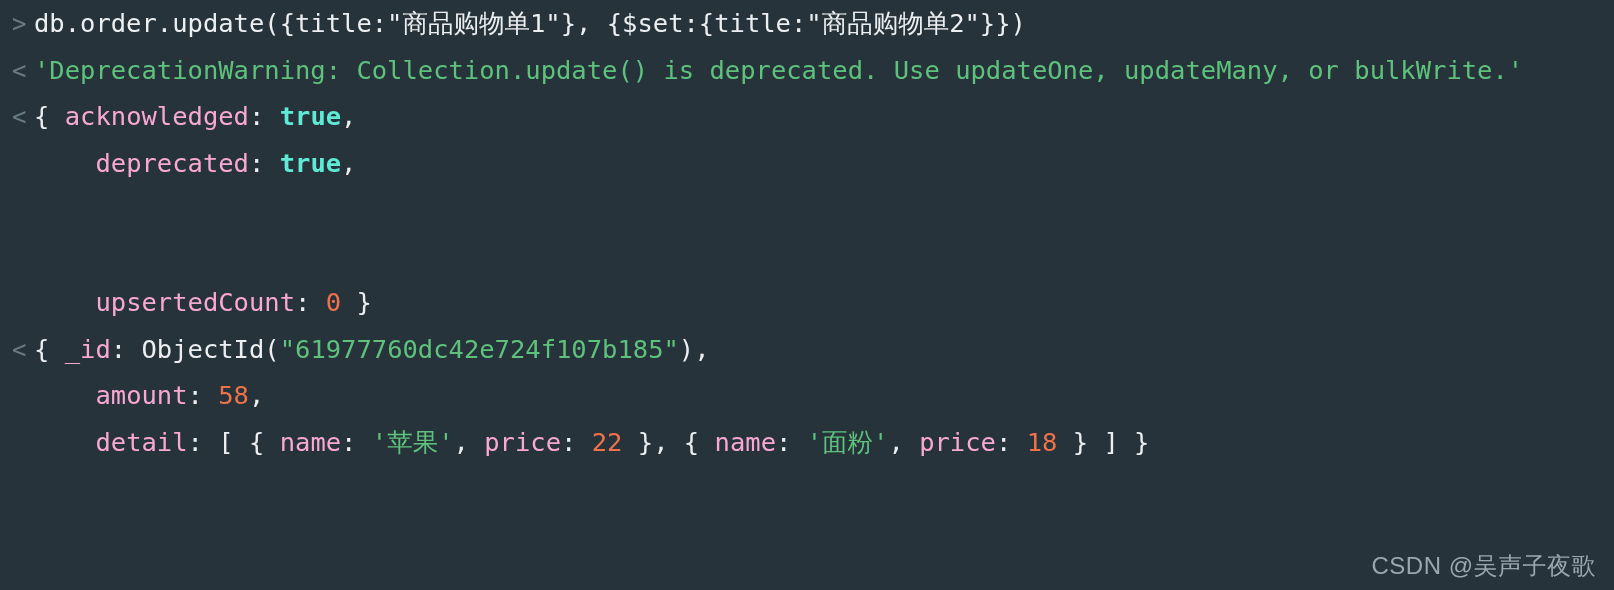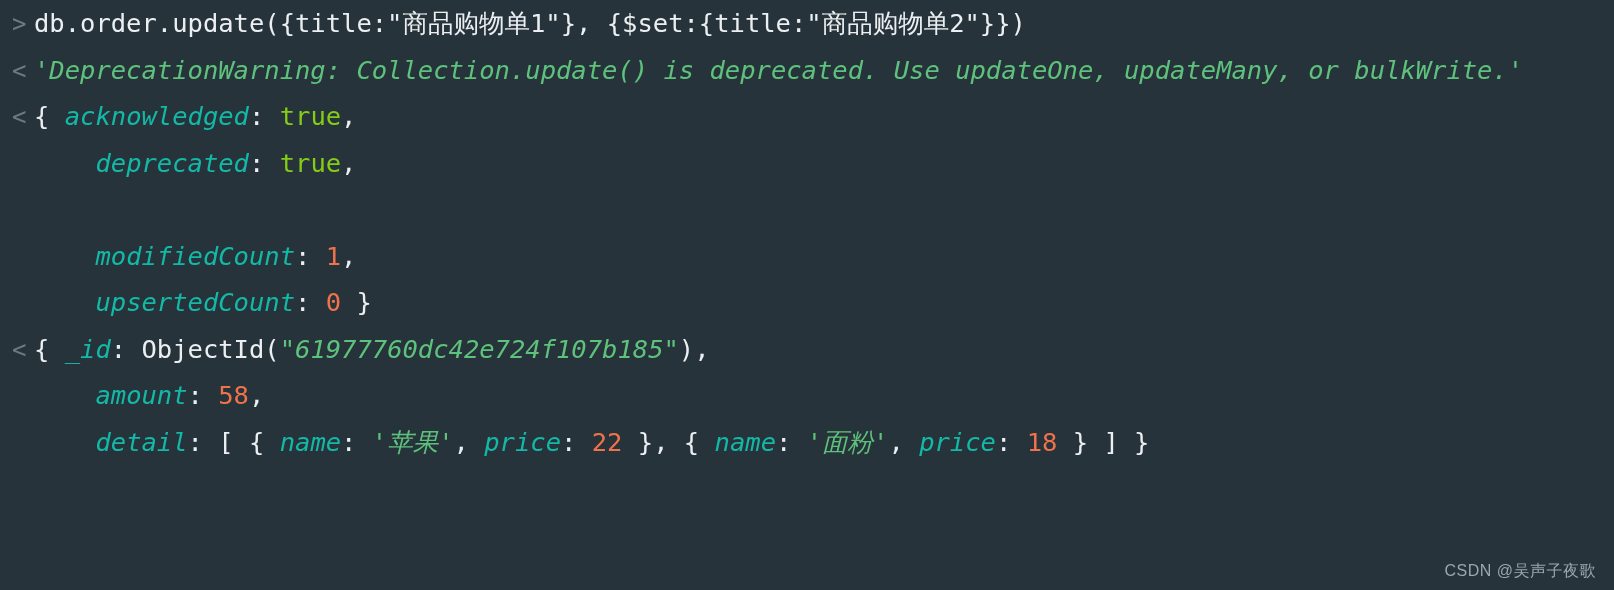--- a/index.html
+++ b/index.html
@@ -35,45 +35,45 @@
     width: 34px;
     text-align: left;
     padding-left: 12px;
     box-sizing: border-box;
     color: #6b7b84;
     font-size: 24px;
   }
   .gutter.blank { color: transparent; }
   .body { display: inline; }
   .tok-plain  { color: #eceff1; }
-  .tok-key    { color: #14b8a6; font-style: italic; }
+  .tok-key    { color: #f9a8d4; }
   .tok-num    { color: #f0724a; }
-  .tok-str    { color: #5ec27c; font-style: italic; }
-  .tok-bool   { color: #84cc16; }
+  .tok-str    { color: #5ec27c; }
+  .tok-bool   { color: #5eead4; font-weight: bold; }
   .tok-punct  { color: #eceff1; }
   #watermark {
     position: absolute;
     right: 18px;
     bottom: 8px;
     color: #9aa7ae;
-    font-size: 16px;
+    font-size: 24px;
     font-family: "Liberation Sans", sans-serif;
     letter-spacing: 0.5px;
   }
 </style>
 </head>
 <body>
 
 <div id="console">
   <div id="lines">
       <div class="line"><span class="gutter">&gt;</span><span class="body"><span class="tok-plain">db.order.update({title:"商品购物单1"}, {$set:{title:"商品购物单2"}})</span></span></div>
       <div class="line"><span class="gutter">&lt;</span><span class="body"><span class="tok-str">'DeprecationWarning: Collection.update() is deprecated. Use updateOne, updateMany, or bulkWrite.'</span></span></div>
       <div class="line"><span class="gutter">&lt;</span><span class="body"><span class="tok-punct">{ </span><span class="tok-key">acknowledged</span><span class="tok-punct">: </span><span class="tok-bool">true</span><span class="tok-punct">,</span></span></div>
       <div class="line"><span class="gutter blank">&nbsp;</span><span class="body">    <span class="tok-key">deprecated</span><span class="tok-punct">: </span><span class="tok-bool">true</span><span class="tok-punct">,</span></span></div>
       <div class="line"><span class="gutter blank">&nbsp;</span></div>
-      <div class="line"><span class="gutter blank">&nbsp;</span><span class="body">    <span class="tok-key">modifiedCount</span><span class="tok-punct">: </span><span class="tok-num">1</span><span class="tok-punct">,</span></span></div>
+      <div class="line"><span class="gutter blank">&nbsp;</span></div>
       <div class="line"><span class="gutter blank">&nbsp;</span><span class="body">    <span class="tok-key">upsertedCount</span><span class="tok-punct">: </span><span class="tok-num">0</span><span class="tok-punct"> }</span></span></div>
       <div class="line"><span class="gutter">&lt;</span><span class="body"><span class="tok-punct">{ </span><span class="tok-key">_id</span><span class="tok-punct">: </span><span class="tok-plain">ObjectId(</span><span class="tok-str">"61977760dc42e724f107b185"</span><span class="tok-punct">),</span></span></div>
       <div class="line"><span class="gutter blank">&nbsp;</span><span class="body">    <span class="tok-key">amount</span><span class="tok-punct">: </span><span class="tok-num">58</span><span class="tok-punct">,</span></span></div>
       <div class="line"><span class="gutter blank">&nbsp;</span><span class="body">    <span class="tok-key">detail</span><span class="tok-punct">: [ { </span><span class="tok-key">name</span><span class="tok-punct">: </span><span class="tok-str">'苹果'</span><span class="tok-punct">, </span><span class="tok-key">price</span><span class="tok-punct">: </span><span class="tok-num">22</span><span class="tok-punct"> }, { </span><span class="tok-key">name</span><span class="tok-punct">: </span><span class="tok-str">'面粉'</span><span class="tok-punct">, </span><span class="tok-key">price</span><span class="tok-punct">: </span><span class="tok-num">18</span><span class="tok-punct"> } ] }</span></span></div>
     </div>
   <div id="watermark">CSDN @吴声子夜歌</div>
 </div>
 
 </body></html>

